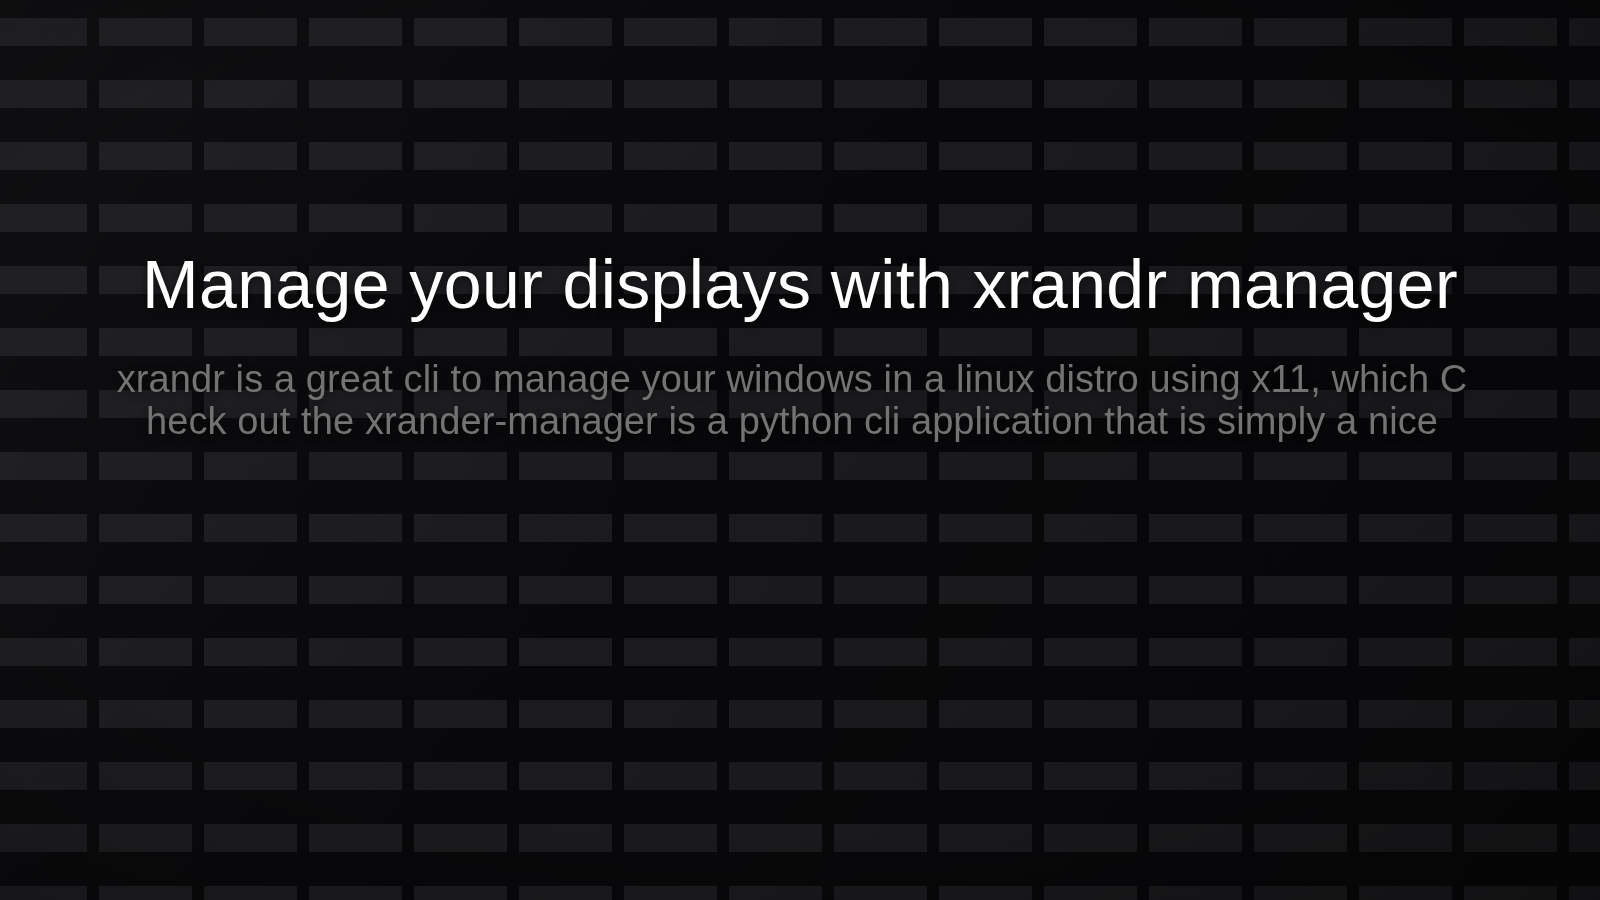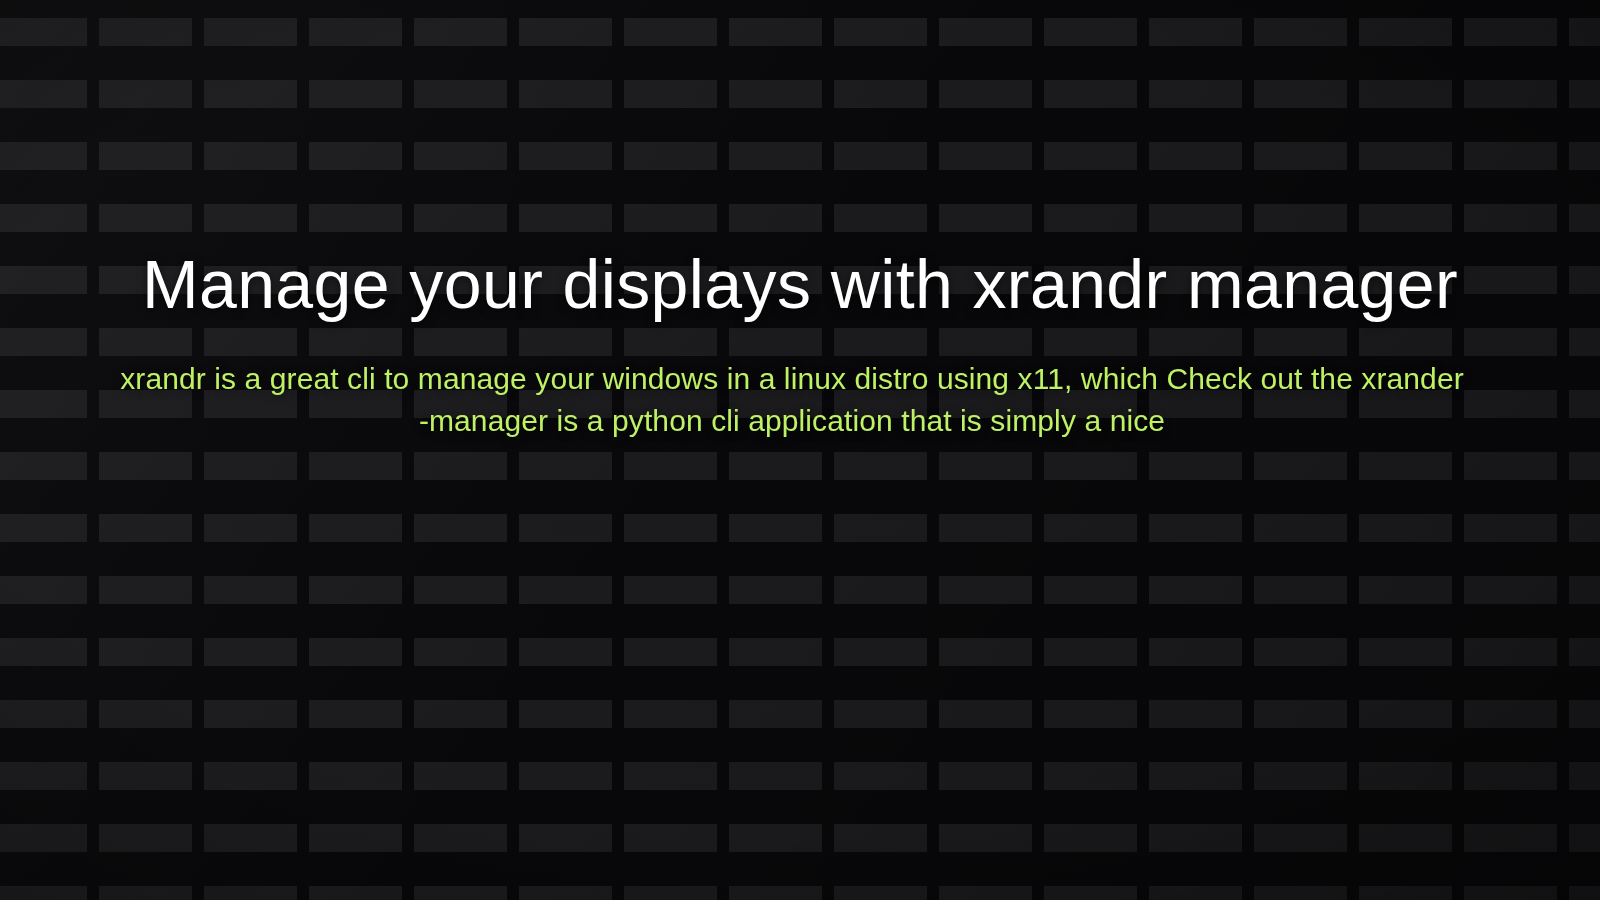--- a/index.html
+++ b/index.html
@@ -169,25 +169,25 @@
     letter-spacing: 0.4px;
     color: #ffffff;
     white-space: nowrap;
     text-shadow: 0 2px 10px rgba(0,0,0,.55);
   }
 
   .og-subtitle {
     margin: 36px 16px 0 0;
     max-width: 1352px;
     font-family: "Liberation Sans", "DejaVu Sans", sans-serif;
-    font-size: 30px;
+    font-size: 38px;
     font-weight: 400;
     line-height: 42px;
     letter-spacing: 0.1px;
-    color: #bef264;
+    color: #737373;
     text-shadow: 0 2px 8px rgba(0,0,0,.55);
     word-break: break-all;
   }
 </style>
 </head>
 <body>
 
 <div id="og-card">
 
   <div class="bg-base"></div>

